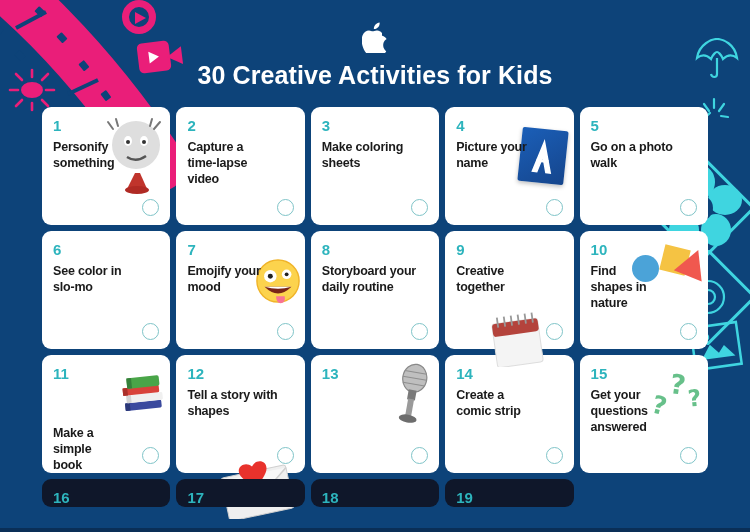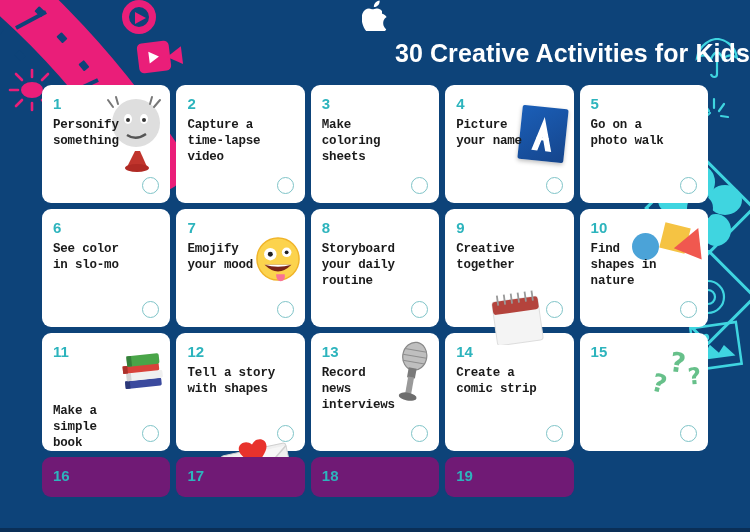--- a/index.html
+++ b/index.html
@@ -99,21 +99,22 @@
   .cyan-umbrella { position: absolute; right: 10px; top: 38px; width: 46px; height: 42px; }
   .cyan-sparkle  { position: absolute; right: 18px; top: 95px; width: 44px; height: 40px; }
   .cyan-flower   { position: absolute; right: -10px; top: 148px; width: 120px; height: 120px; }
   .cyan-frame2   { position: absolute; right: -6px; top: 250px; width: 95px; height: 95px; }
   .cyan-photo    { position: absolute; right: 4px; top: 320px; width: 58px; height: 54px; }
 
   
   .header {
     position: relative;
     z-index: 3;
-    text-align: right;
+    text-align: center;
+    padding-top: 22px;
   }
   .apple-logo {
     display: block;
     margin: 0 auto 8px auto;
     width: 26px;
     height: 31px;
   }
   .page-title {
     color: #ffffff;
     font-size: 25px;
@@ -149,21 +150,21 @@
     font-weight: bold;
     line-height: 1;
     font-family: "Liberation Sans", sans-serif;
   }
 
   .card-text {
     margin-top: 6px;
     color: #1a1a1a;
     font-size: 12.5px;
     line-height: 1.28;
-    font-family: Liberation Mono, monospace;
+    font-family: Liberation Sans, sans-serif;
     font-weight: 600;
     letter-spacing: -0.2px;
     max-width: 86px;
     position: relative;
     z-index: 2;
   }
 
   .check-circle {
     position: absolute;
     right: 11px;
@@ -237,23 +238,23 @@
   .grid-partial {
     position: relative;
     z-index: 2;
     margin-top: 6px;
     padding: 0 42px;
     display: grid;
     grid-template-columns: repeat(5, 1fr);
     column-gap: 6px;
   }
   .card-partial {
-    background: #701a75;
+    background: #0f172a;
     border-radius: 9px;
-    height: 40px;
+    height: 28px;
     padding: 11px 11px 0 11px;
     position: relative;
   }
 
   .bottom-strip {
     position: absolute;
     left: 0; right: 0; bottom: 0;
     height: 4px;
     background: #0a2f57;
     z-index: 10;
@@ -504,21 +505,20 @@
         <rect x="4" y="10" width="66" height="44" rx="3" fill="#efefef" stroke="#cfcfcf"></rect>
         <path d="M4 13 L37 38 L70 13" fill="#f7f7f7" stroke="#cfcfcf" stroke-width="1.5"></path>
         <path d="M37 5 C31 -3, 18 3, 25 14 C29 20, 37 26, 37 26 C37 26, 45 20, 49 14 C56 3, 43 -3, 37 5 Z" fill="#e8322c"></path>
       </g>
     </svg>
     <div class="check-circle"></div>
   </div>
 
   <div class="card">
     <div class="card-number">13</div>
-    <div class="card-text" style="max-width:70px;">Record news interviews</div>
     <svg class="card-art art-mic" viewBox="0 0 46 62">
       <g transform="rotate(10 23 31)">
         <ellipse cx="23" cy="15" rx="12" ry="14" fill="#bfbfbf"></ellipse>
         <ellipse cx="23" cy="15" rx="12" ry="14" fill="none" stroke="#888" stroke-width="1.2"></ellipse>
         <g stroke="#8e8e8e" stroke-width="1">
           <line x1="12" y1="9" x2="34" y2="9"></line>
           <line x1="11" y1="15" x2="35" y2="15"></line>
           <line x1="12" y1="21" x2="34" y2="21"></line>
         </g>
         <rect x="19" y="27" width="8" height="10" fill="#7a7a7a"></rect>
@@ -530,20 +530,21 @@
   </div>
 
   <div class="card">
     <div class="card-number">14</div>
     <div class="card-text">Create a comic strip</div>
     <div class="check-circle"></div>
   </div>
 
   <div class="card">
     <div class="card-number">15</div>
+    <div class="card-text" style="max-width:68px;">Get your questions answered</div>
     <div class="card-art art-q">
       <span class="q1">?</span>
       <span class="q2">?</span>
       <span class="q3">?</span>
     </div>
     <div class="check-circle"></div>
   </div>
 
 </div>
 

